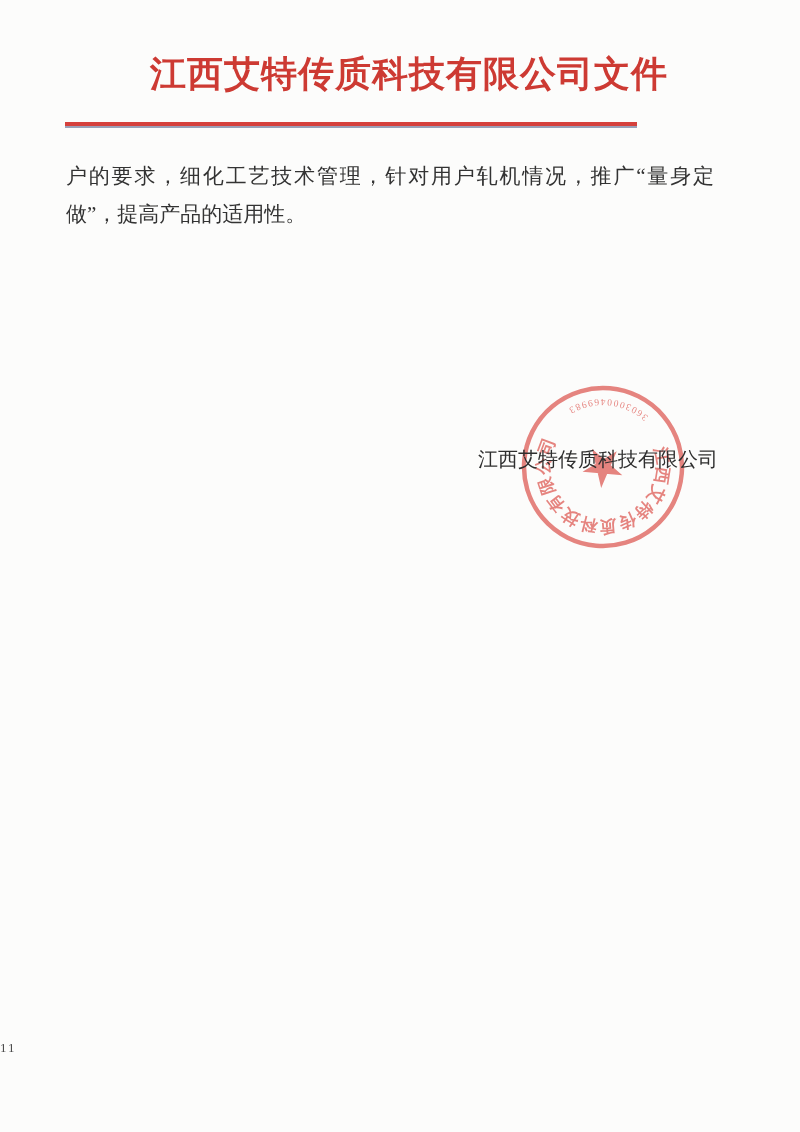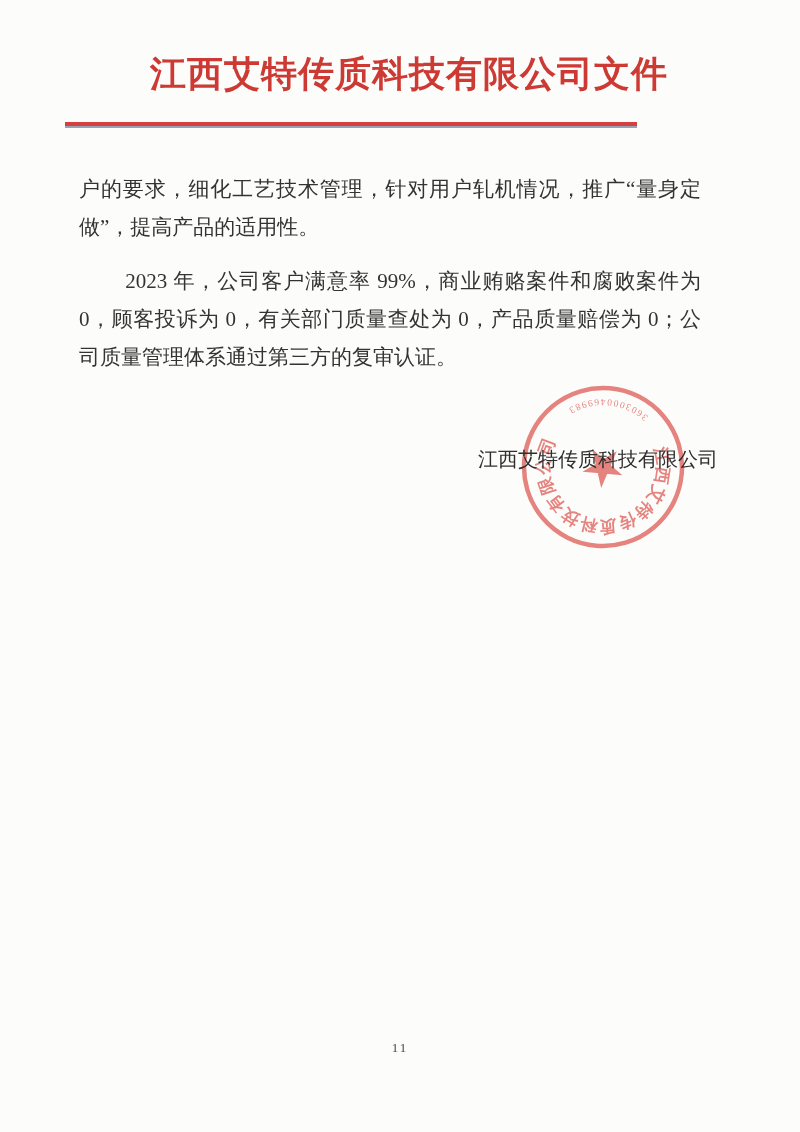--- a/index.html
+++ b/index.html
@@ -38,21 +38,21 @@
   .body-text {
     position: absolute;
     top: 154px;
     left: 63px;
     width: 654px;
     font-size: 21px;
     line-height: 38px;
     text-align: justify;
     text-justify: inter-ideograph;
   }
-  .body-text p { margin: 16px; }
+  .body-text p { margin: 3px; }
   .body-text p.indented { text-indent: 2.2em; }
   .seal {
     position: absolute;
     left: 503px;
     top: 367px;
     width: 200px;
     height: 200px;
     z-index: 1;
   }
   .seal-ring-text {
@@ -76,38 +76,36 @@
     line-height: 37px;
     color: #2e2e2e;
     white-space: nowrap;
   }
   .signature .sig-date { padding-right: 18px; }
   .page-number {
     position: absolute;
     top: 1040px;
     left: 0;
     width: 100%;
-    text-align: center;
     font-size: 13px;
     letter-spacing: 2px;
     color: #4a4a4a;
   }
 </style>
 </head>
 <body>
 
 <div class="page">
 
   <div class="doc-title">江西艾特传质科技有限公司文件</div>
 
   <div class="red-rule"></div>
 
   <div class="body-text">
     <p>户的要求，细化工艺技术管理，针对用户轧机情况，推广“量身定做”，提高产品的适用性。</p>
-    <p class="indented">2023 年，公司客户满意率 99%，商业贿赂案件和腐败案件为 0，顾客投诉为 0，有关部门质量查处为 0，产品质量赔偿为 0；公司质量管理体系通过第三方的复审认证。</p>
   </div>
 
   <svg class="seal" viewBox="-100 -100 200 200" xmlns="http://www.w3.org/2000/svg">
     <defs>
       <path id="sealTopArc" d="M -50.74,18.47 A 54,54 0 1 1 50.74,18.47" fill="none"></path>
       <path id="sealBottomArc" d="M -61.63,28.74 A 68,68 0 0 0 61.63,28.74" fill="none"></path>
     </defs>
     <g transform="rotate(185)" opacity="0.72" fill="#dd5650" stroke="none">
       <circle cx="0" cy="0" r="79" fill="none" stroke="#dd5650" stroke-width="4.5"></circle>
       <path d="M0,-21 L12.34,16.99 L-19.97,-6.49 L19.97,-6.49 L-12.34,16.99 Z" fill="#dd5650" fill-rule="nonzero"></path>

